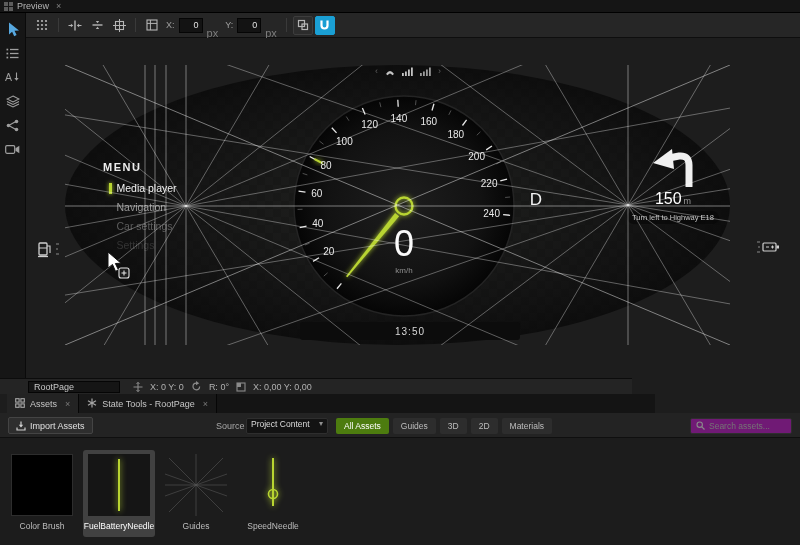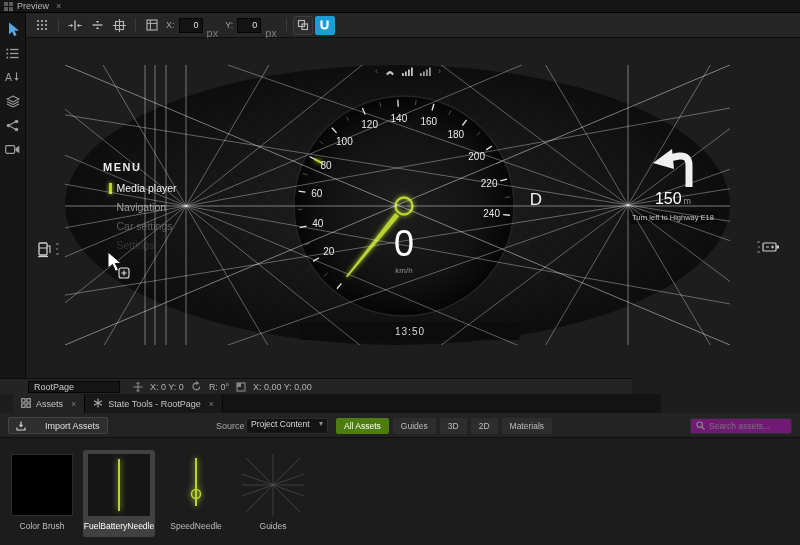--- a/index.html
+++ b/index.html
@@ -69,29 +69,29 @@
   .edge-icon{position:absolute}
 
   
   #statusbar{position:absolute;left:0;top:378px;width:632px;height:16px;background:#242424;border-top:1px solid #0c0c0c;
     display:flex;align-items:center;gap:7px;padding-left:28px;font-size:9px;color:#b0b0b0}
   .sb-field{width:92px;height:12px;background:#151515;border:1px solid #050505;display:flex;align-items:center;
     padding-left:5px;color:#c8c8c8;margin-right:6px}
   .sb-icon{display:flex;align-items:center;color:#8a8a8a}
 
   
-  #paneltabs{position:absolute;left:13px;top:394px;width:648px;height:19px;background:#141414;display:flex}
+  #paneltabs{position:absolute;left:7px;top:394px;width:648px;height:19px;background:#141414;display:flex}
   .ptab{display:flex;align-items:center;gap:5px;padding:0 8px;border-right:1px solid #060606;font-size:9px;
     color:#c6c6c6;background:#181818}
   .ptab.active{background:#232323}
   .ptab .close{color:#7a7a7a;margin-left:3px}
 
   
   #assets-toolbar{position:absolute;left:0;top:413px;width:800px;height:25px;background:#232323;border-bottom:1px solid #0f0f0f}
-  #import-btn{position:absolute;left:8px;top:4px;height:17px;display:flex;align-items:center;gap:19px;padding:0 7px;
+  #import-btn{position:absolute;left:8px;top:4px;height:17px;display:flex;align-items:center;gap:4px;padding:0 7px;
     background:#2e2e2e;border:1px solid #444;border-radius:2px;color:#e0e0e0;font-size:9px}
   #source-label{position:absolute;left:216px;top:8px;color:#a8a8a8}
   #source-select{position:absolute;left:246px;top:4.5px;width:82px;height:16px;background:#131313;border:1px solid #2e2e2e;
     border-radius:2px;display:flex;align-items:flex-start;justify-content:space-between;padding:0 4px;font-size:8.5px;color:#dcdcdc}
   #source-select .caret{color:#8f8f8f;font-size:8px}
   #filter-chips{position:absolute;left:336px;top:4.5px;display:flex;gap:4px}
   .chip{height:16px;display:flex;align-items:center;padding:0 8px;background:#2d2d2d;border-radius:2px;font-size:8.5px;color:#bdbdbd}
   .chip.active{background:#4d7c0f;color:#fff}
   #search-box{position:absolute;right:8px;top:4.5px;width:102px;height:16px;background:#701a75;border:1px solid #2e2e2e;
     border-radius:2px;display:flex;align-items:center;gap:4px;padding:0 5px}
@@ -514,34 +514,34 @@
           <div class="thumb" style="background:#000;border:1px solid #2d2d2d"></div>
           <span class="asset-label">Color Brush</span>
         </div>
         <div class="asset-cell sel">
           <div class="thumb" style="background:#151515"><svg width="62" height="62" style="filter:drop-shadow(0 0 3px #b8d431)">
               <line x1="31" y1="5" x2="31" y2="57" stroke="#b8d431" stroke-width="2"></line>
             </svg></div>
           <span class="asset-label">FuelBatteryNeedle</span>
         </div>
         <div class="asset-cell">
-          <div class="thumb"><svg width="62" height="62" style="filter:drop-shadow(0 0 3px #b8d431)">
-              <line x1="31" y1="4" x2="31" y2="52" stroke="#b8d431" stroke-width="2"></line>
-              <circle cx="31" cy="40" r="4.5" fill="none" stroke="#b8d431" stroke-width="1.6"></circle>
-            </svg></div>
-          <span class="asset-label">SpeedNeedle</span>
-        </div>
-        <div class="asset-cell">
           <div class="thumb"><svg width="62" height="62" opacity="0.45">
               <g stroke="#9a9a9a" stroke-width="0.6">
                 <line x1="0" y1="31" x2="62" y2="31"></line>
                 <line x1="31" y1="0" x2="31" y2="62"></line>
                 <line x1="4" y1="4" x2="58" y2="58"></line>
                 <line x1="58" y1="4" x2="4" y2="58"></line>
                 <line x1="0" y1="20" x2="62" y2="42"></line>
                 <line x1="0" y1="42" x2="62" y2="20"></line>
               </g>
             </svg></div>
           <span class="asset-label">Guides</span>
         </div>
+        <div class="asset-cell">
+          <div class="thumb"><svg width="62" height="62" style="filter:drop-shadow(0 0 3px #b8d431)">
+              <line x1="31" y1="4" x2="31" y2="52" stroke="#b8d431" stroke-width="2"></line>
+              <circle cx="31" cy="40" r="4.5" fill="none" stroke="#b8d431" stroke-width="1.6"></circle>
+            </svg></div>
+          <span class="asset-label">SpeedNeedle</span>
+        </div>
       </div>
   </div>
 </div>
 
 </body></html>

